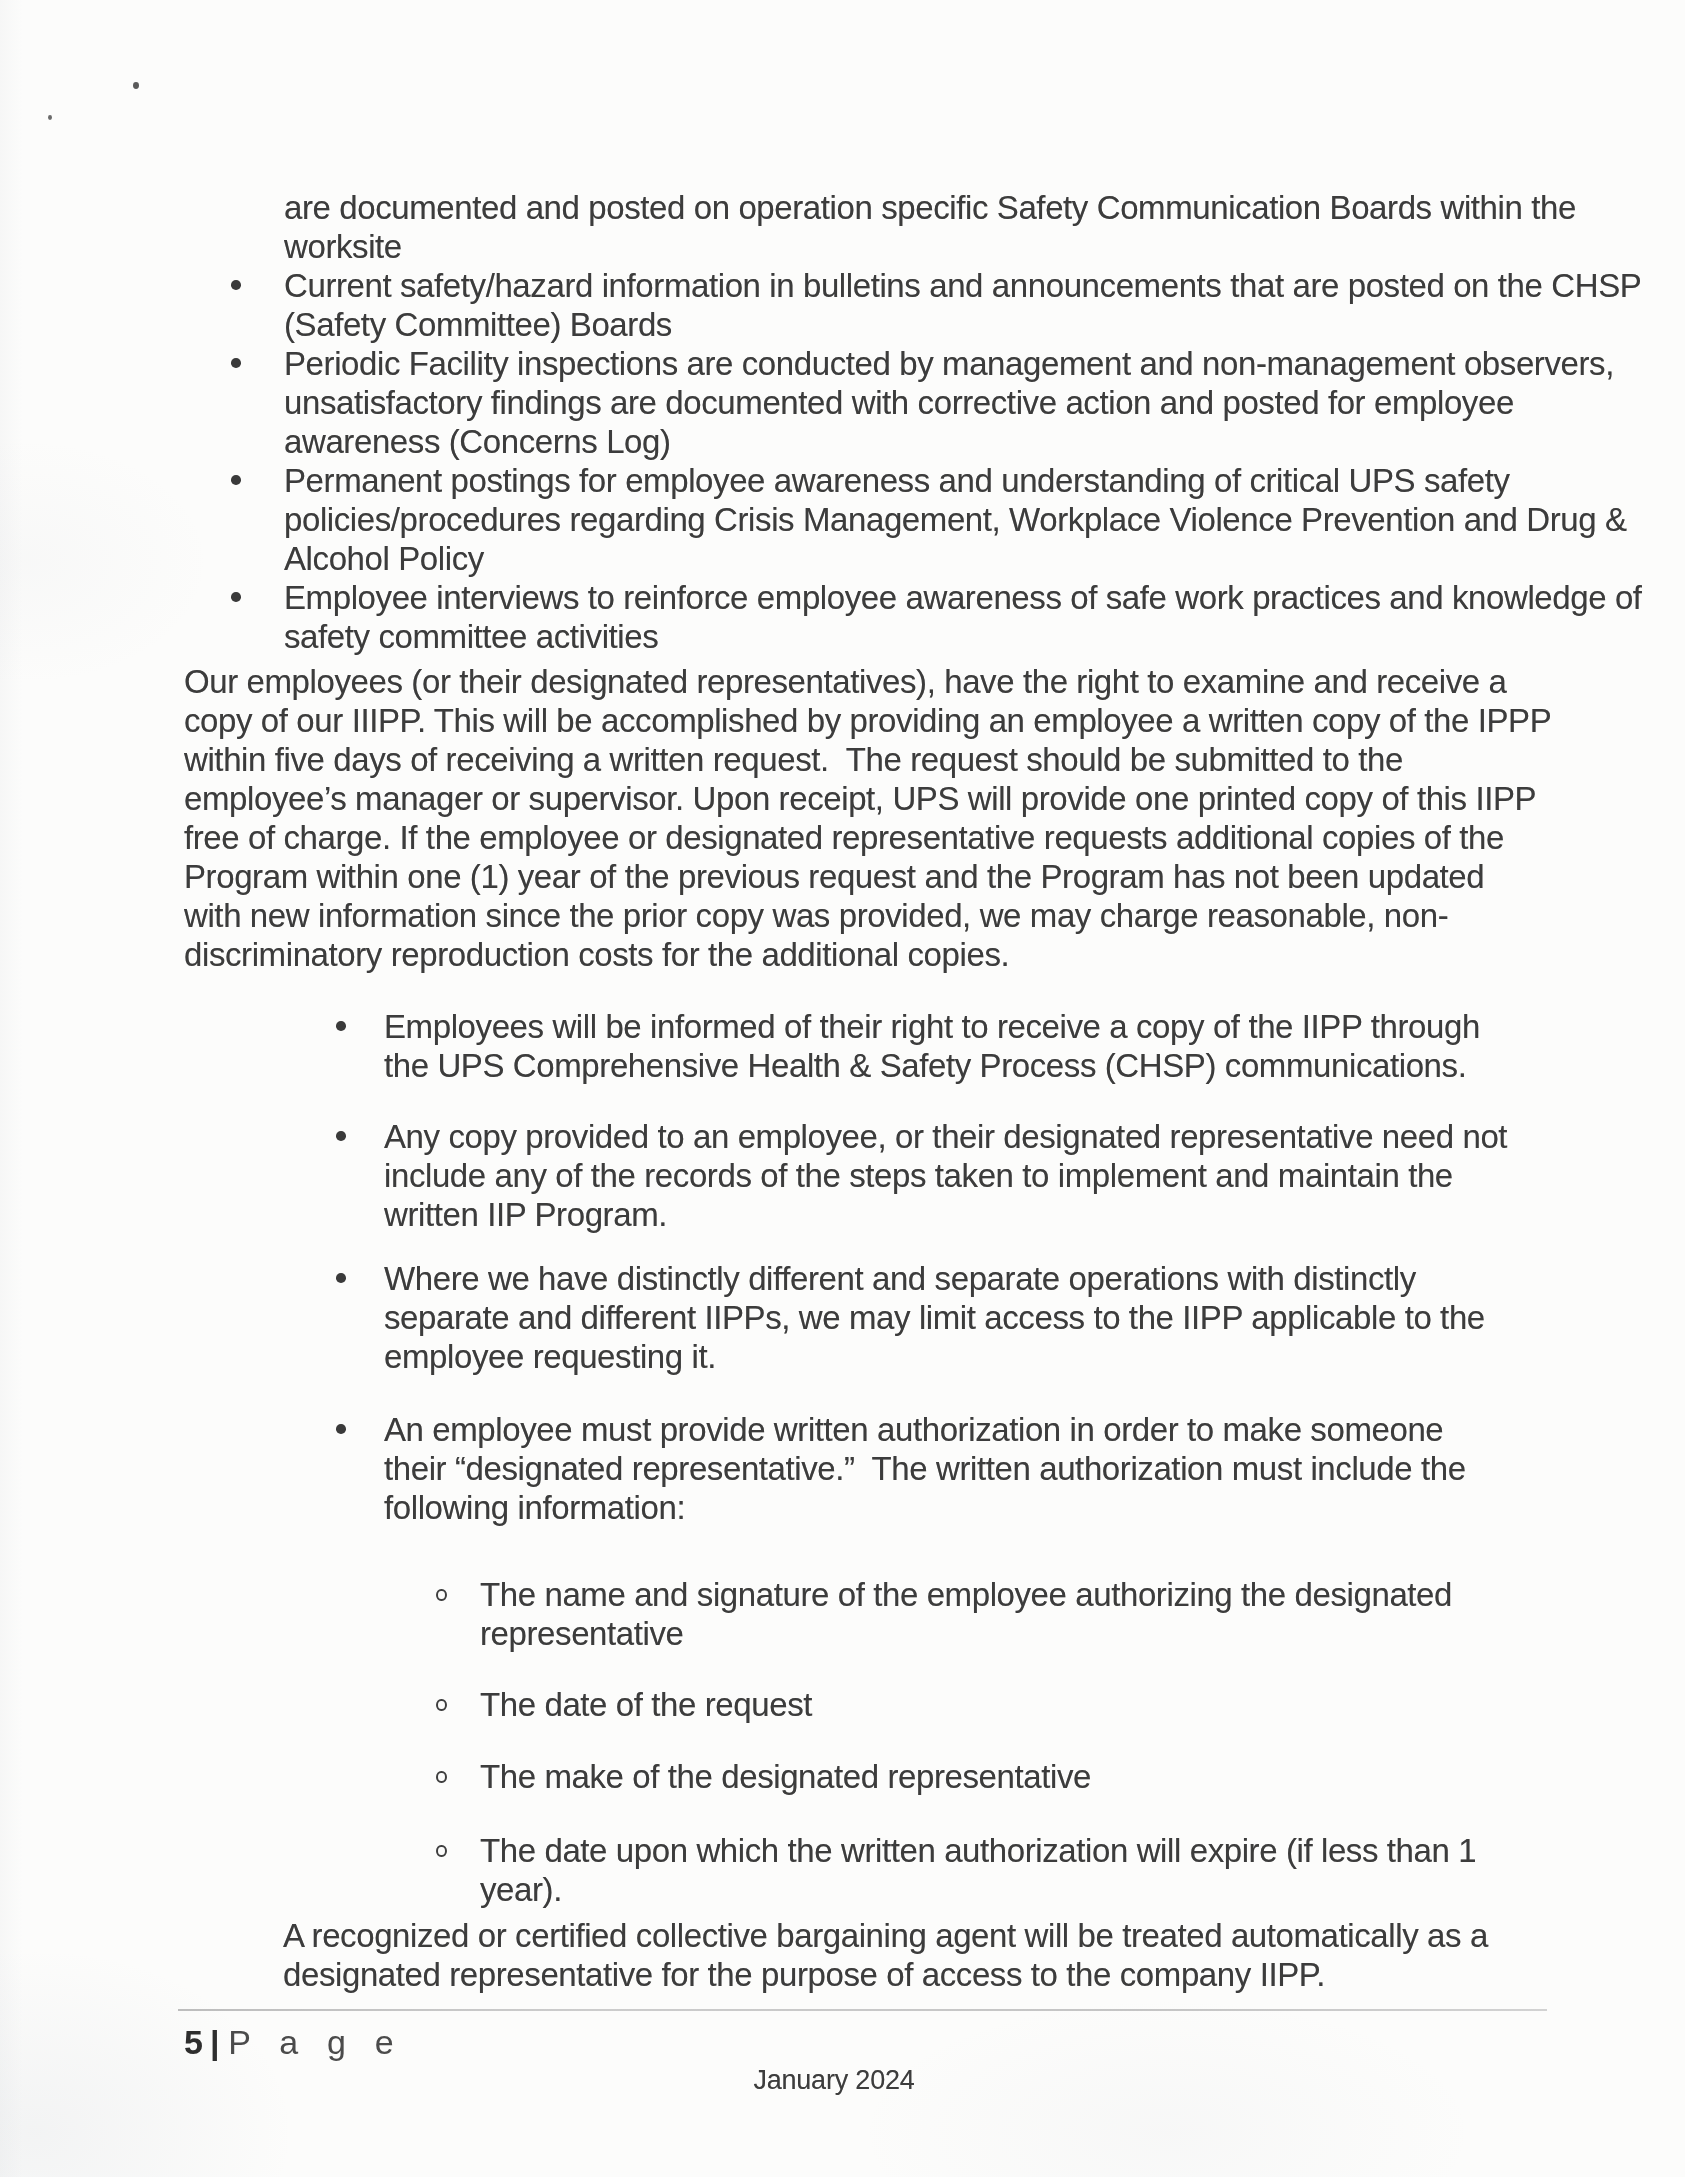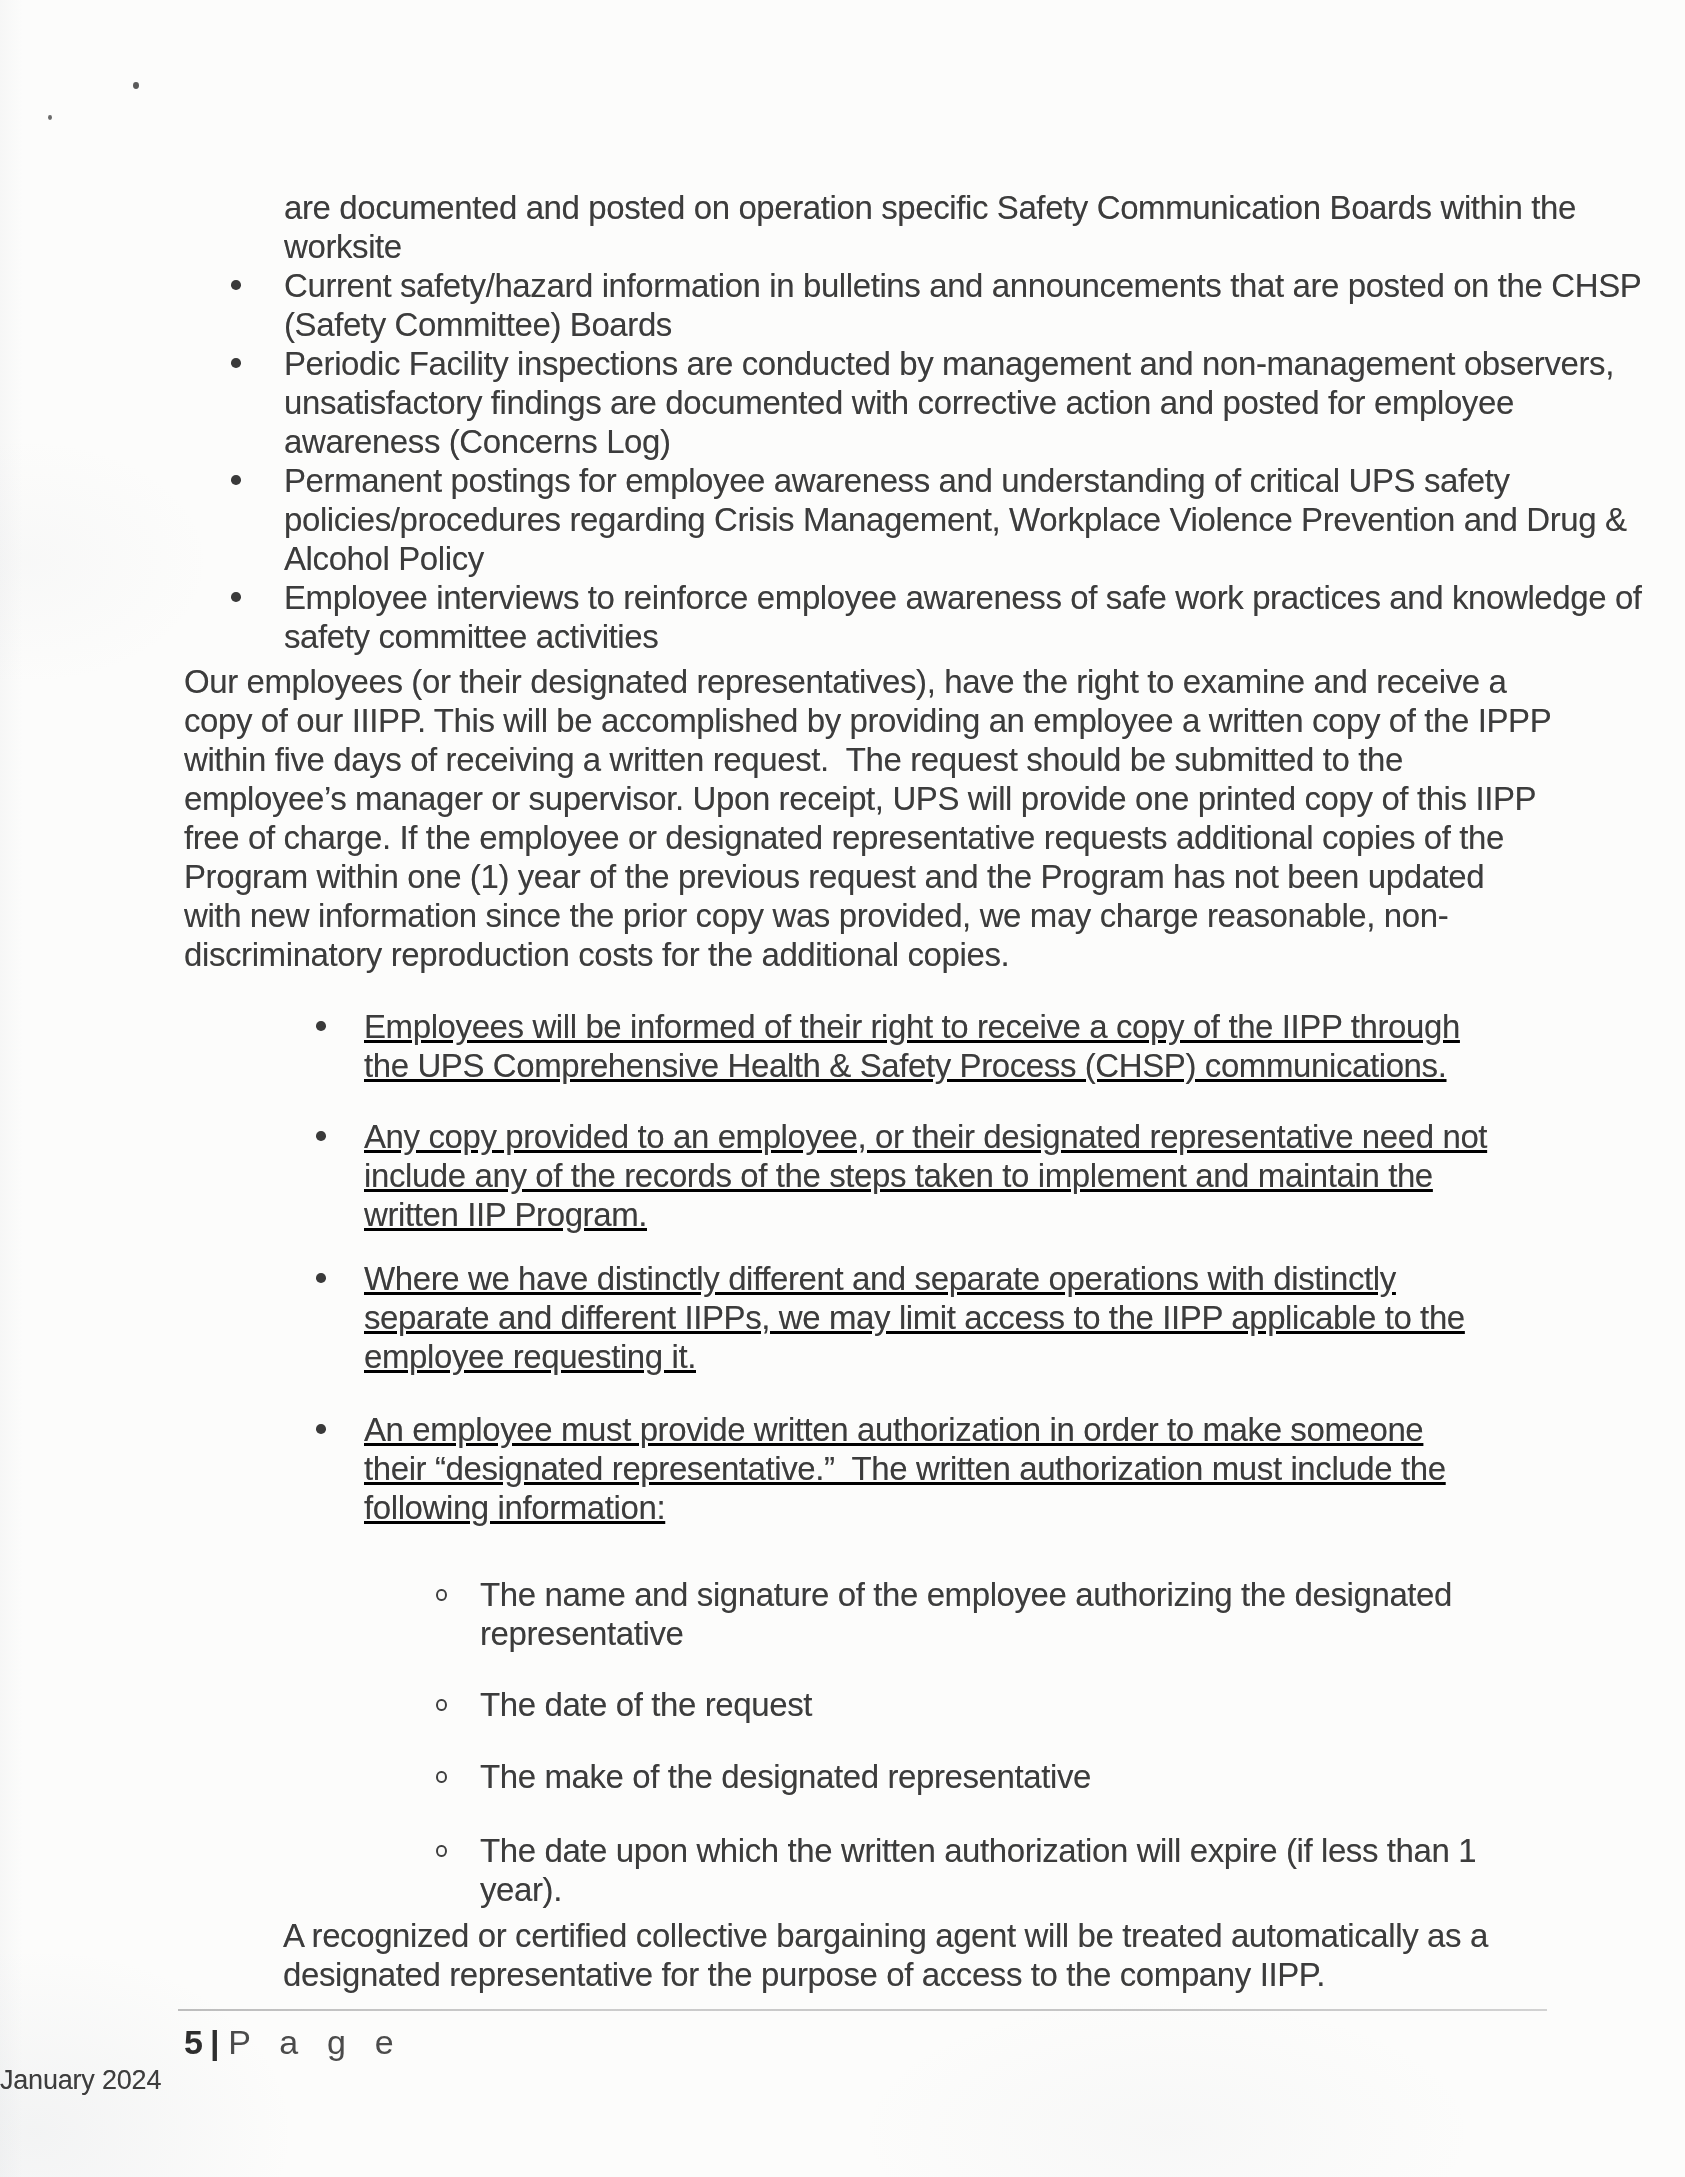--- a/index.html
+++ b/index.html
@@ -39,21 +39,21 @@
   .dot{
     position:absolute;left:-53px;top:14px;
     width:9.7px;height:9.7px;border-radius:50%;
     background:#3a3a3a;
   }
   
   #para1{position:absolute;left:184px;top:662px;}
   #para2{position:absolute;left:283px;top:1916px;}
 
   
-  .li2{position:absolute;left:364px;text-decoration:underline;}
+  .li2{position:absolute;left:384px;}
   .li2 .dot{left:-48px;}
   #li2-0{top:1007px;}
   #li2-1{top:1117px;}
   #li2-2{top:1259px;}
   #li2-3{top:1410px;}
 
   
   .li3{position:absolute;left:480px;margin-top:20px;}
   .ring{
     position:absolute;left:-44px;top:14px;
@@ -73,21 +73,21 @@
   #footer-left{
     position:absolute;left:184px;top:2023px;
     font-size:34px;line-height:39px;color:#474747;letter-spacing:0;
     white-space:nowrap;
   }
   #footer-left .num{font-weight:bold;color:#2e2e2e;letter-spacing:0;}
   #footer-left .sep{font-weight:bold;color:#2e2e2e;margin:0 8.8px 0 7px;}
   #footer-left .pw{letter-spacing:9.7px;color:#4b4b4b;}
   #date-line{
     position:absolute;left:0;top:2061px;width:1668px;
-    text-align:left;
+    text-align:center;
     font-size:27px;line-height:39px;color:#3d3d3d;letter-spacing:-0.2px;
     text-shadow:0 0 0.5px rgba(70,70,70,0.45);
   }
 </style>
 </head>
 <body>
 
 <div class="paper-shade"></div>
 <div class="speck s1"></div>
 <div class="speck s2"></div>

